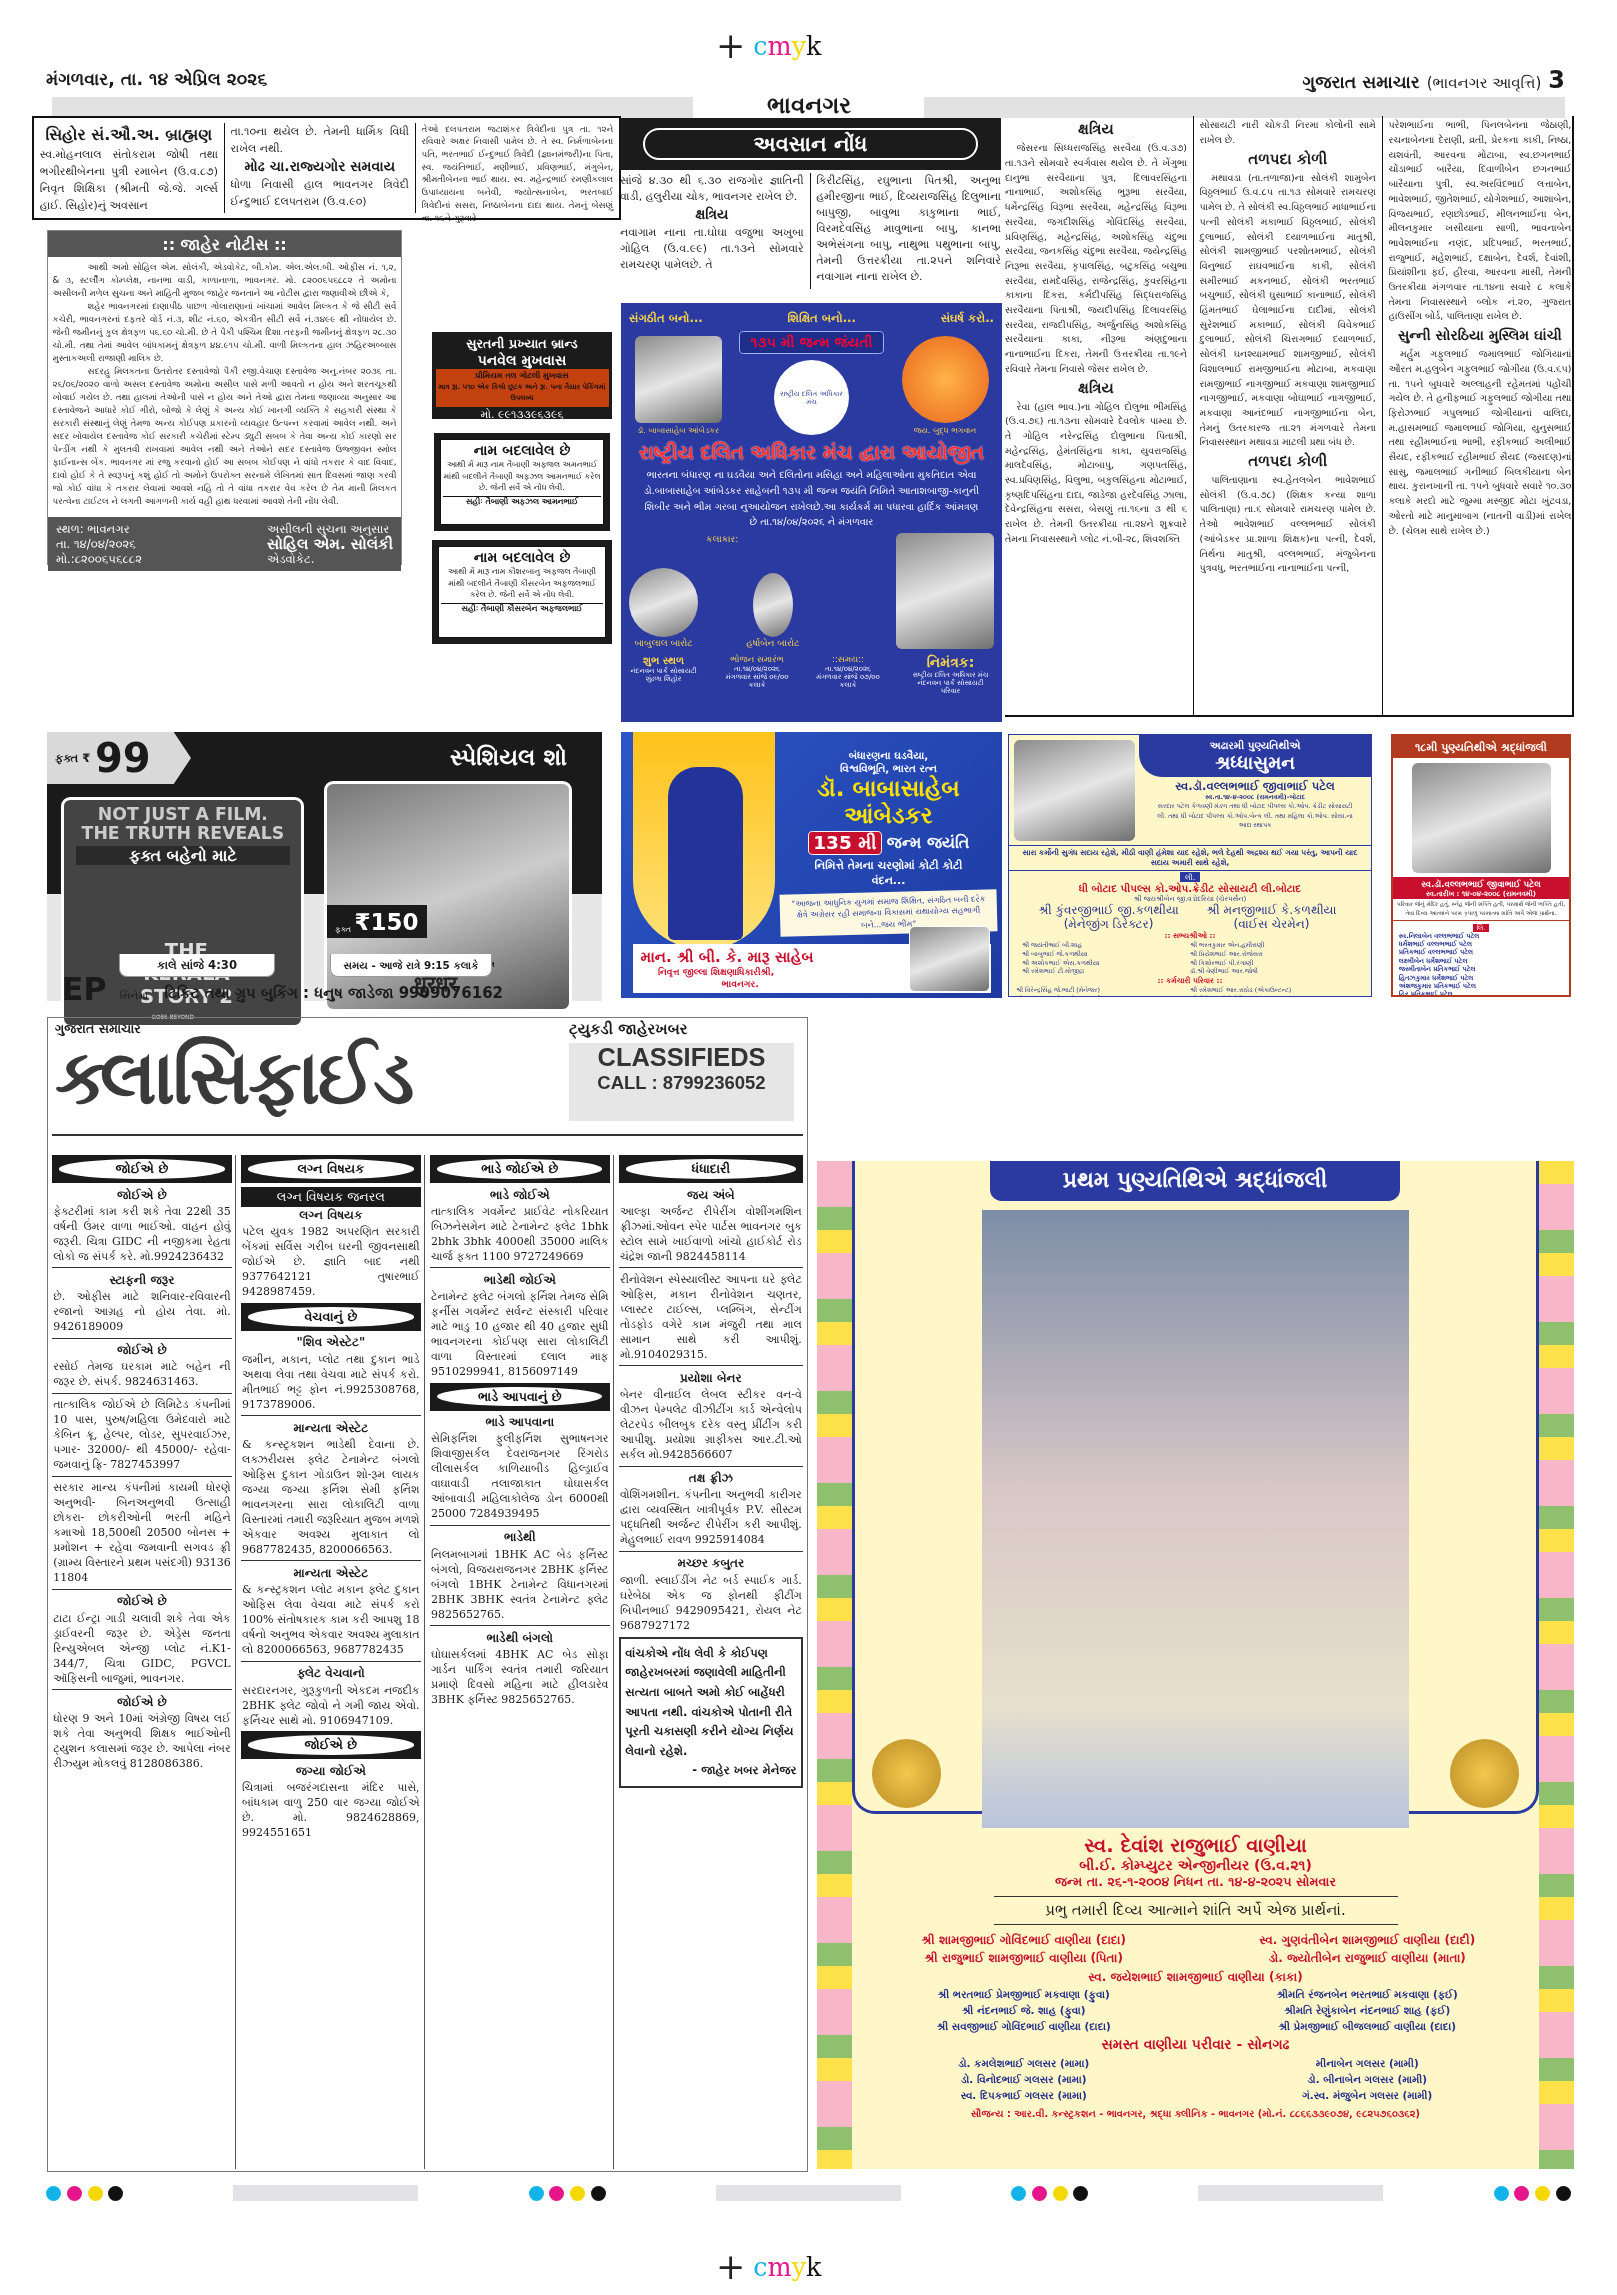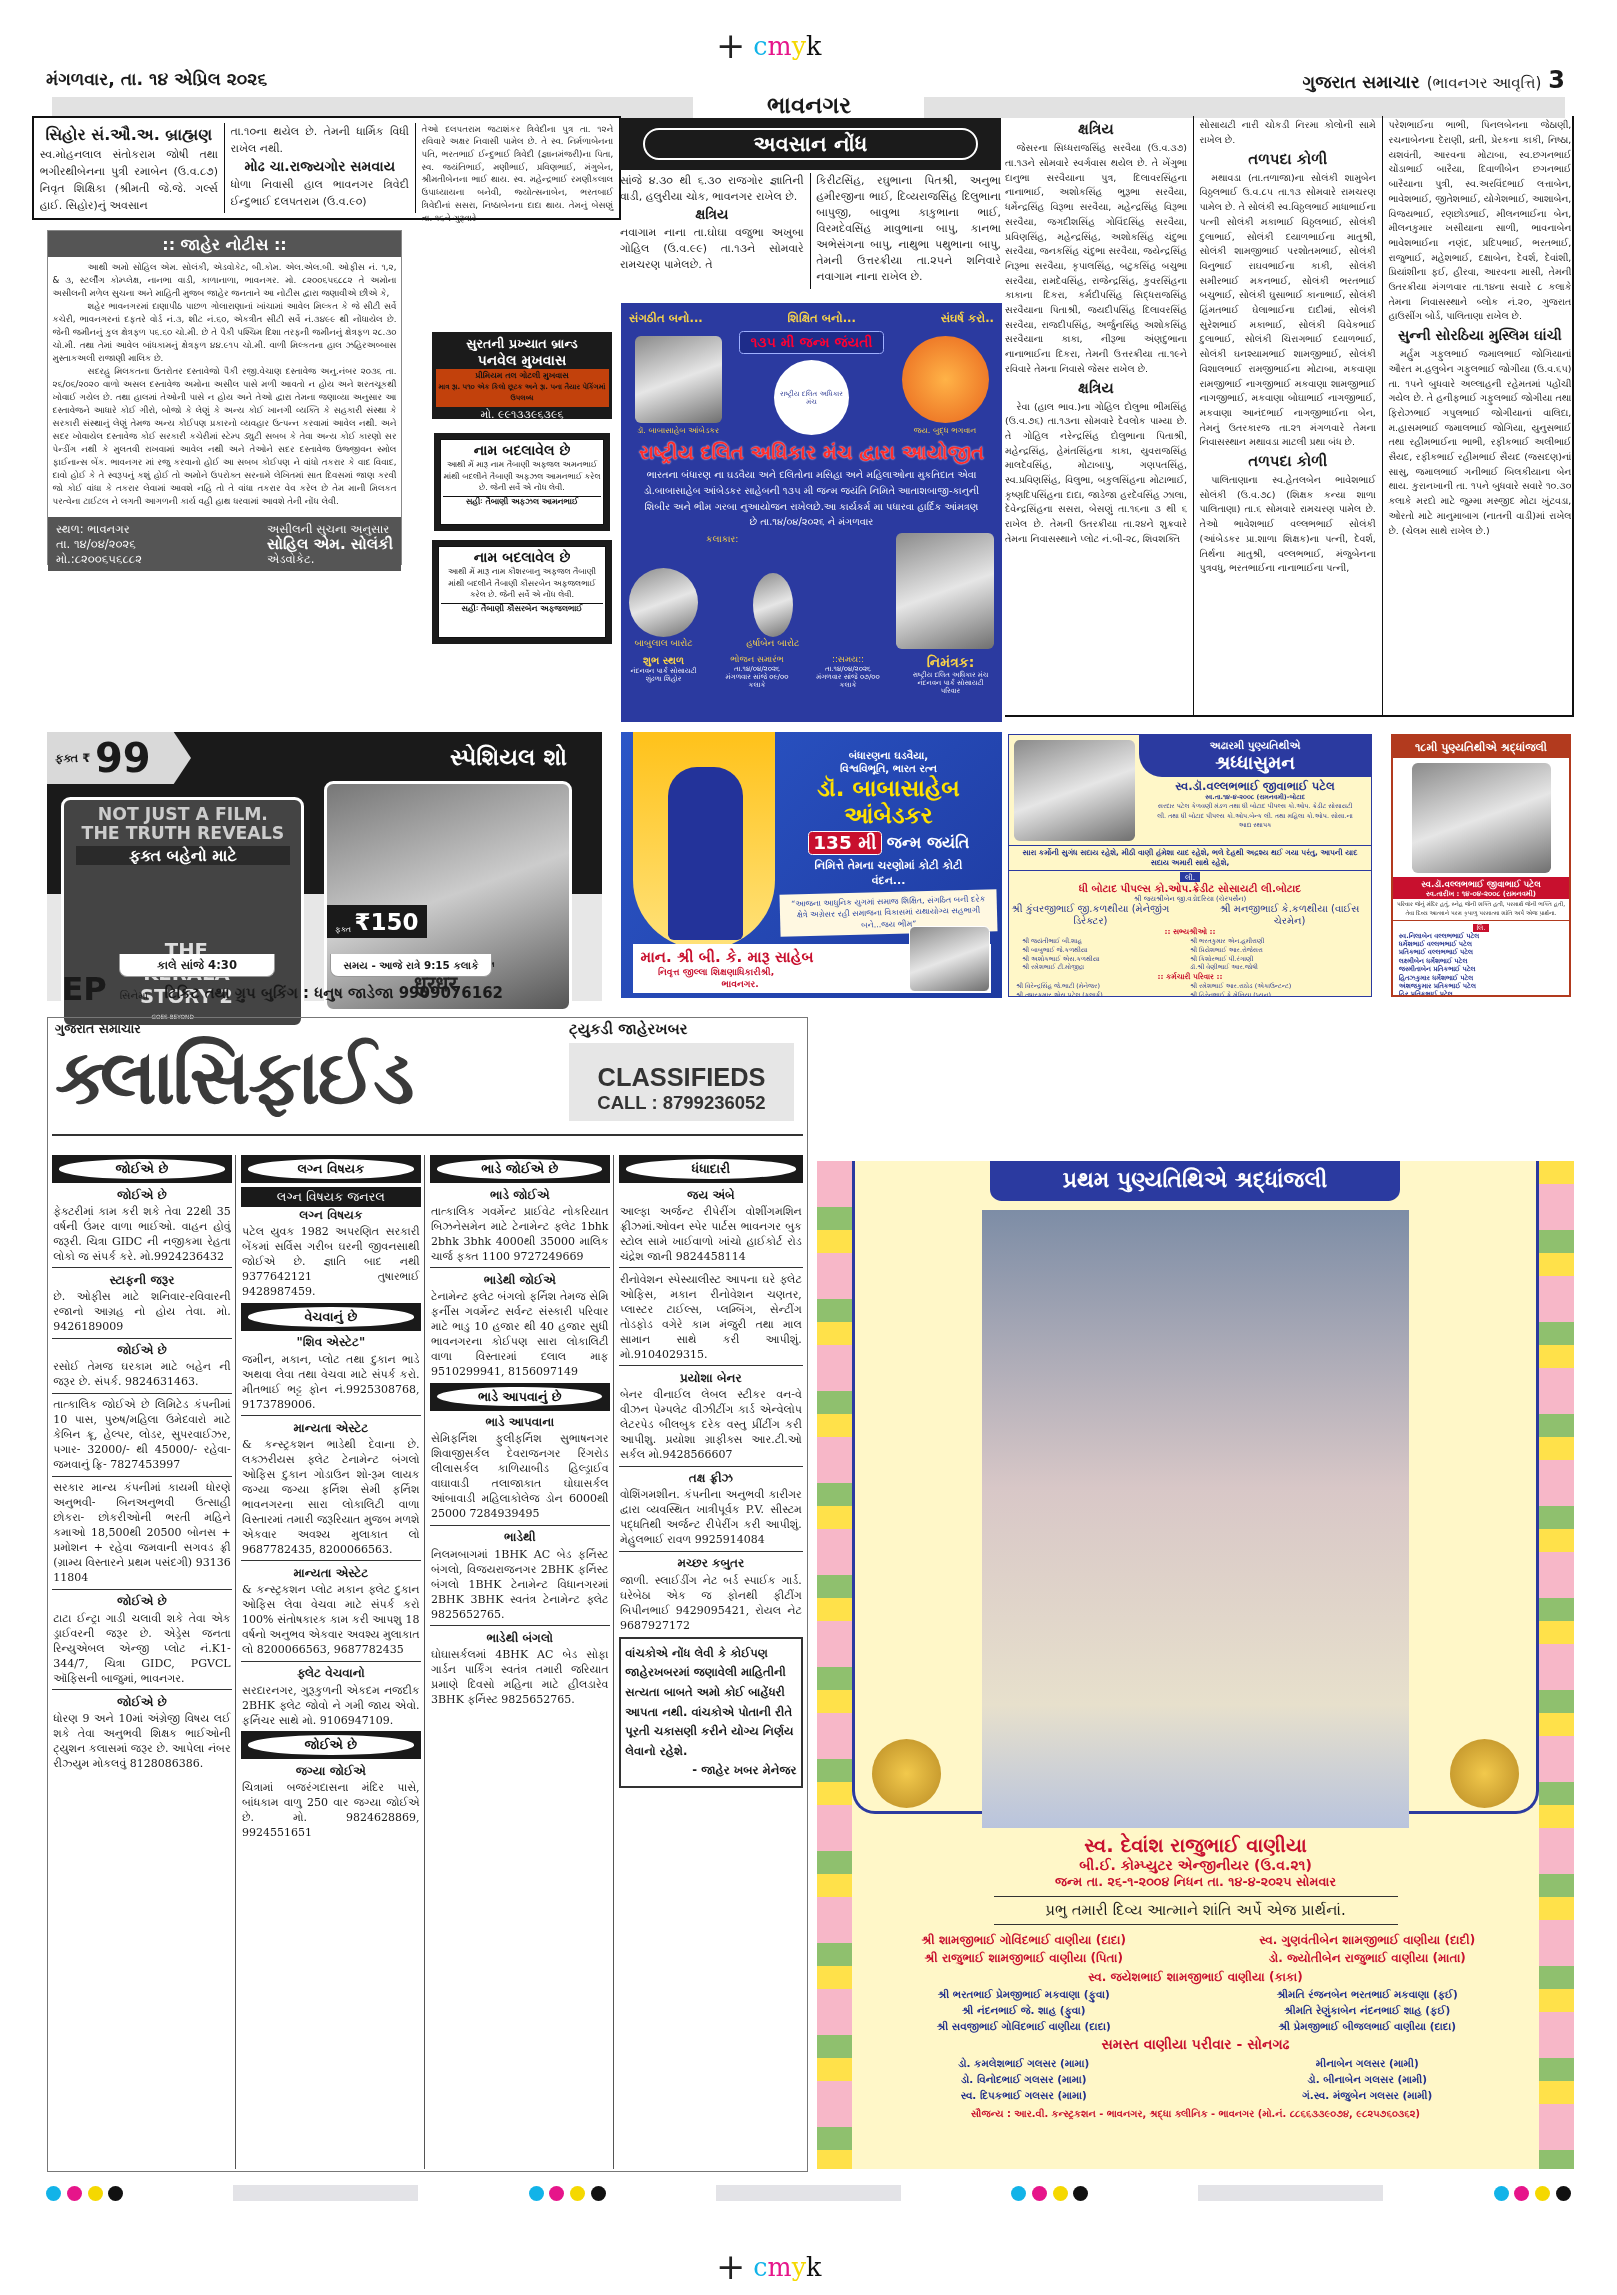--- a/index.html
+++ b/index.html
@@ -268,21 +268,21 @@
       </div>
       <div class="navy" style="font-size:11.6px;font-weight:bold;margin-top:2.3px">સ્વ.ડૉ.વલ્લભભાઈ જીવાભાઈ પટેલ</div>
       <div class="navy" style="font-size:6.4px;font-weight:bold">સ્વ.તા.૧૪-૪-૨૦૦૮ (રામનવમી)-બોટાદ</div>
       <div class="navy" style="font-size:6.4px;line-height:9.2px;margin:1.2px 17.3px">સરદાર પટેલ કેળવણી મંડળ તથા ધી બોટાદ પીપલ્સ કો.ઓપ. ક્રેડીટ સોસાયટી લી. તથા ધી બોટાદ પીપલ્સ કો.ઓપ.બેન્ક લી. તથા મહિલા કો.ઓપ. સોસા.ના આદ્ય સ્થાપક</div>
     </div>
   </div>
   <div class="navy" style="border-top:1.2px solid #2b3aa0;border-bottom:1.2px solid #2b3aa0;font-size:7.5px;font-weight:bold;text-align:center;padding:1.7px 4.6px;line-height:10.4px;position:relative">સારા કર્મોની સુગંધ સદાય રહેશે, મીઠી વાણી હંમેશા યાદ રહેશે, ભલે દેહથી અદ્રશ્ય થઈ ગયા પરંતુ, આપની યાદ સદાય અમારી સાથે રહેશે,</div>
   <div style="text-align:center;margin-top:-1.2px"><span style="background:#2b3aa0;color:#fff;font-size:7.5px;padding:0.6px 4.6px">લી.</span></div>
   <div class="red" style="font-size:10.4px;font-weight:bold;text-align:center">ધી બોટાદ પીપલ્સ કો.ઓપ.ક્રેડીટ સોસાયટી લી.બોટાદ</div>
   <div class="navy" style="font-size:7px;text-align:center">શ્રી જયશ્રીબેન જી.વડોદરિયા (ચેરપર્સન)</div>
-  <div class="navy" style="display:flex;justify-content:space-between;font-size:10px;text-align:center">
+  <div class="navy" style="display:flex;justify-content:center;font-size:12px;text-align:center">
     <span style="width:45%">શ્રી કુંવરજીભાઈ જી.કળથીયા (મેનેજીંગ ડિરેક્ટર)</span>
     <span style="width:45%">શ્રી મનજીભાઈ કે.કળથીયા (વાઈસ ચેરમેન)</span>
   </div>
   <div class="red" style="font-size:7.5px;font-weight:bold;text-align:center">:: સભ્યશ્રીઓ ::</div>
   <div class="navy" style="display:grid;grid-template-columns:1fr 1fr;font-size:6.4px;padding:0 13px;line-height:8.7px">
     <span>શ્રી જયંતીભાઈ બી.શાહ</span>
       <span>શ્રી ભરતકુમાર એન.હમીરાણી</span>
     <span>શ્રી બાબુભાઈ જે.કળથીયા</span>
       <span>શ્રી પ્રિયેશભાઈ આર.રોજેસરા</span>
     <span>શ્રી અશોકભાઈ એસ.કળથીયા</span>
@@ -318,21 +318,21 @@
       <div>હિતઝકુમાર ધર્મેશભાઈ પટેલ</div>
     <div>અંશજકુમાર પ્રતિકભાઈ પટેલ</div>
       <div>હિર પ્રતિકભાઈ પટેલ</div>
   </div>
 </div>
 
 <div class="abs" style="left:47px;top:1017px;width:761px;height:1155px;border:1.2px solid #777"></div>
 <div class="abs" style="left:55px;top:1021px;font-size:12.7px;font-weight:bold">ગુજરાત સમાચાર</div>
 <div class="abs" style="left:569px;top:1020px;font-size:15px;font-weight:bold">ટ્યુકડી જાહેરખબર</div>
 <div class="abs" style="left:55px;top:1034px;font-size:75px;font-weight:900;color:#3a3a3a;letter-spacing:-2.3px;line-height:87px">ક્લાસિફાઈડ</div>
-<div class="abs" style="left:569px;top:1043px;width:225px;height:78px;background:#e6e6e6;text-align:center;color:#333;padding-top:20px">
+<div class="abs" style="left:569px;top:1043px;width:225px;height:78px;background:#e6e6e6;text-align:center;color:#333;padding-top:0">
   <div style="font-family:'Liberation Sans',sans-serif;font-size:25.4px;font-weight:bold">CLASSIFIEDS</div>
   <div style="font-family:'Liberation Sans',sans-serif;font-size:18.5px;font-weight:bold">CALL : 8799236052</div>
 </div>
 <div class="abs" style="left:52px;top:1134px;width:751px;border-top:2.3px solid #333"></div>
 
 <div class="abs" style="left:52px;top:1155px;width:751px;height:1014px;display:flex;gap:4.6px">
 
   <div style="width:25%;border-right:1.2px solid #555;padding-right:3.5px;overflow:hidden">
     <div class="cat-hdr">
         <div class="pill">જોઈએ છે</div>

